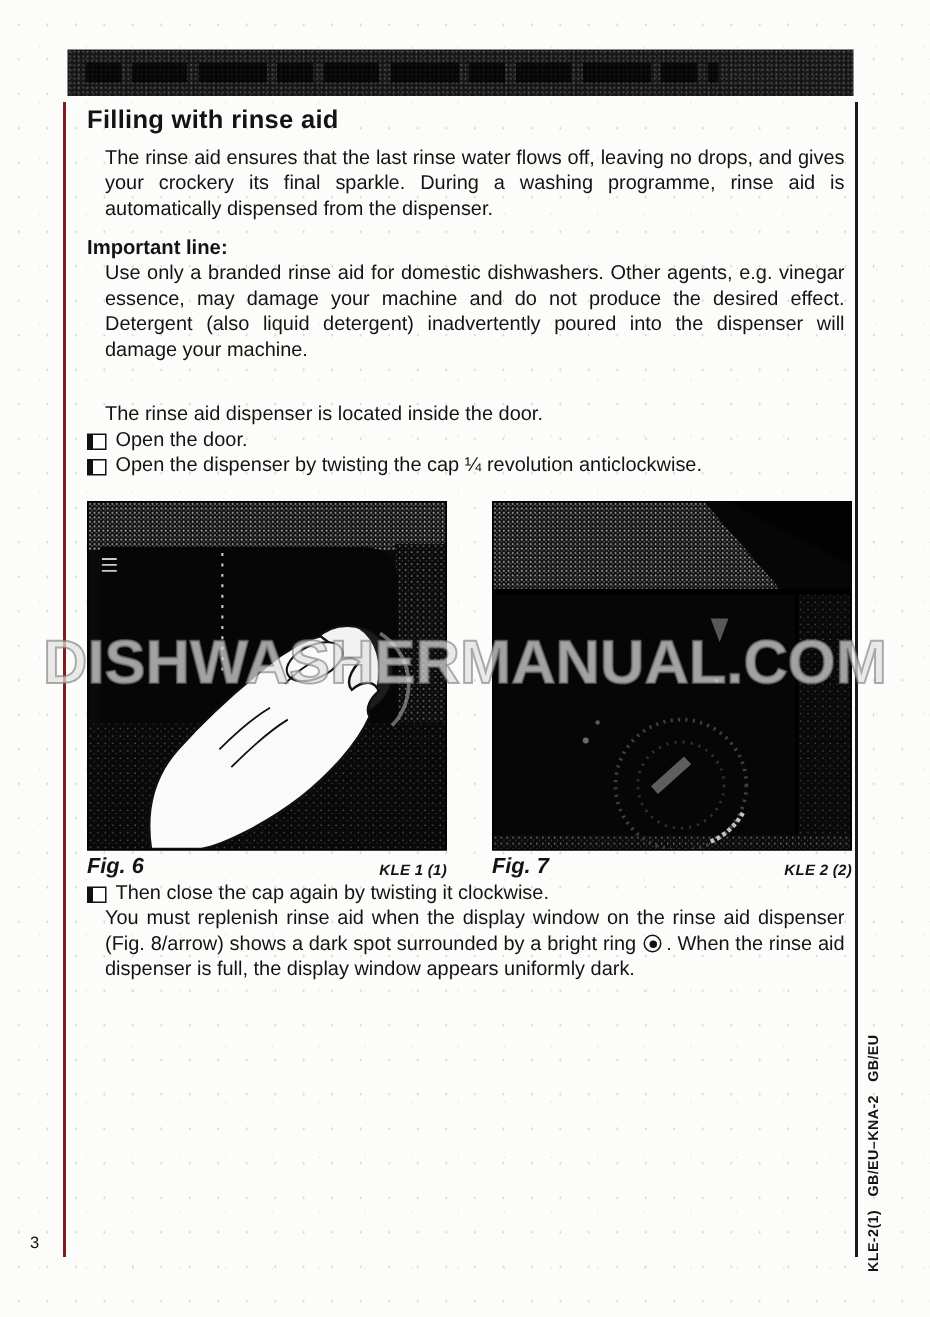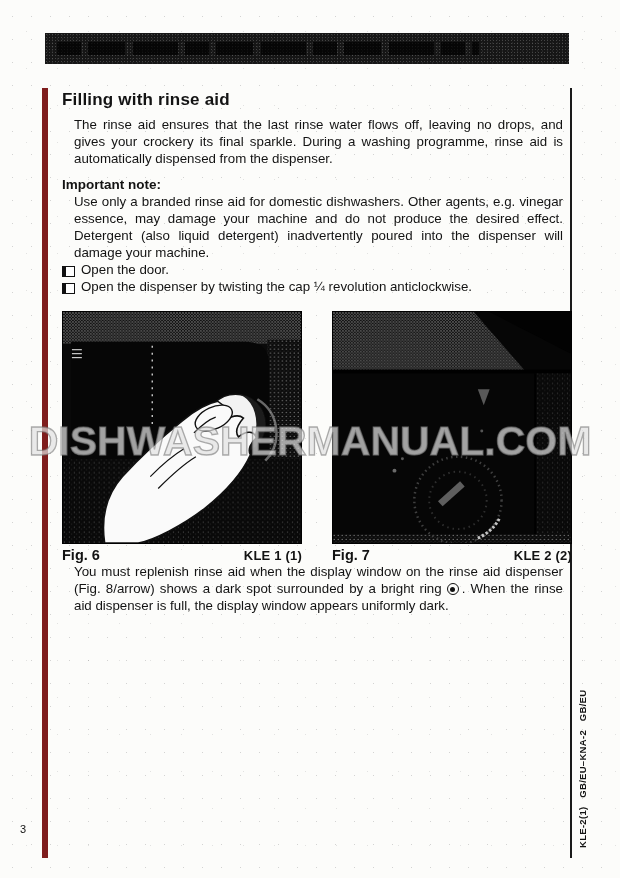--- a/index.html
+++ b/index.html
@@ -31,46 +31,46 @@
   .banner::after{ 
     content:"";position:absolute;left:12px;right:90px;top:9px;height:13px;
     background:repeating-linear-gradient(90deg,
       rgba(0,0,0,.72) 0 24px, rgba(0,0,0,0) 24px 31px,
       rgba(0,0,0,.72) 31px 68px, rgba(0,0,0,0) 68px 76px,
       rgba(0,0,0,.72) 76px 121px, rgba(0,0,0,0) 121px 128px);
   }
 
   
   .frame{
-    position:absolute;left:42px;top:88px;width:530px;height:770px;z-index:2;
-    border-left:6px solid #7f1d1d;border-right:2px solid #1a1a1a;
+    position:absolute;left:42px;top:68px;width:530px;height:770px;z-index:2;
+    border-left:2px solid #7f1d1d;border-right:2px solid #1a1a1a;
     box-sizing:border-box;padding:2px 7px 0 14px;
   }
 
   h1.section-title{font-size:17px;margin:0 0 6px 0;letter-spacing:.2px;}
   p,.li-text{font-size:13.3px;line-height:17px;text-align:justify;margin:0;}
   .para{margin:0 0 0 12px;}
   .note-heading{font-weight:bold;font-size:13.5px;margin-top:9px;line-height:17px;}
   .gap-lg{margin-top:26px;}
   ul.steps{list-style:none;margin:0;padding:0;}
   ul.steps li{display:flex;align-items:center;}
   .chk{
     flex:0 0 auto;display:inline-block;width:8px;height:9px;margin:3px 6px 0 0;
     border:1.5px solid #111;border-left-width:4px;background:#fff;
   }
   .li-text{flex:1 1 auto;}
 
   
-  .figrow{display:flex;gap:30px;margin-top:16px;}
+  .figrow{display:flex;gap:30px;margin-top:16px;font-style:italic;}
   .figure{width:240px;}
   .figbox{width:240px;height:233px;border:1.5px solid #000;box-sizing:border-box;background:#0a0a0a;}
   .figbox svg{display:block;width:100%;height:100%;}
   .figcap{display:flex;justify-content:space-between;align-items:flex-end;margin-top:3px;}
   .figcap .cap{font-weight:bold;font-size:14.5px;}
-  .figcap .credit{font-size:13px;font-weight:bold;letter-spacing:.2px;}
+  .figcap .credit{font-size:10px;font-weight:bold;letter-spacing:.2px;}
 
   .after{margin-top:17px;}
   .ind-head{font-weight:bold;font-size:13.5px;margin-top:21px;line-height:17px;}
 
   .ring{
     display:inline-block;width:10px;height:10px;border:1.6px solid #111;border-radius:50%;
     position:relative;vertical-align:-2px;margin:0 3px 0 5px;
   }
   .ring::after{
     content:"";position:absolute;left:50%;top:50%;width:5px;height:5px;margin:-2.5px 0 0 -2.5px;
@@ -119,23 +119,24 @@
 </svg>
 
 <div class="banner"></div>
 
 <div class="frame">
 
   <h1 class="section-title">Filling with rinse aid</h1>
 
   <p class="para">The rinse aid ensures that the last rinse water flows off, leaving no drops, and gives your crockery its final sparkle. During a washing programme, rinse aid is automatically dispensed from the dispenser.</p>
 
-  <div class="note-heading">Important note:</div>
+  <div class="note-heading">Important line:</div>
   <p class="para">Use only a branded rinse aid for domestic dishwashers. Other agents, e.g. vinegar essence, may damage your machine and do not produce the desired effect. Detergent (also liquid detergent) inadvertently poured into the dispenser will damage your machine.</p>
 
+  <p class="para gap-lg">The rinse aid dispenser is located inside the door.</p>
 
   <ul class="steps">
     <li>
       <span class="chk"></span>
       <span class="li-text">Open the door.</span>
     </li>
     <li>
       <span class="chk"></span>
       <span class="li-text">Open the dispenser by twisting the cap ¼ revolution anticlockwise.</span>
     </li>
@@ -206,20 +207,24 @@
       </div>
       <div class="figcap">
         <span class="cap">Fig. 7</span>
         <span class="credit">KLE 2 (2)</span>
       </div>
     </div>
 
   </div>
 
   <ul class="steps after">
+    <li>
+      <span class="chk"></span>
+      <span class="li-text">Then close the cap again by twisting it clockwise.</span>
+    </li>
   </ul>
 
   <p class="para"><span>You must replenish rinse aid when the display window on the rinse aid dispenser (Fig. 8/arrow) shows a dark spot surrounded by a bright ring</span><span class="ring"></span><span>. When the rinse aid dispenser is full, the display window appears uniformly dark.</span></p>
 
 </div>
 
 <div class="watermark">DISHWASHERMANUAL.COM</div>
 
 <div class="edge-label">KLE-2(1)   GB/EU–KNA-2   GB/EU</div>
 <div class="page-number">3</div>

